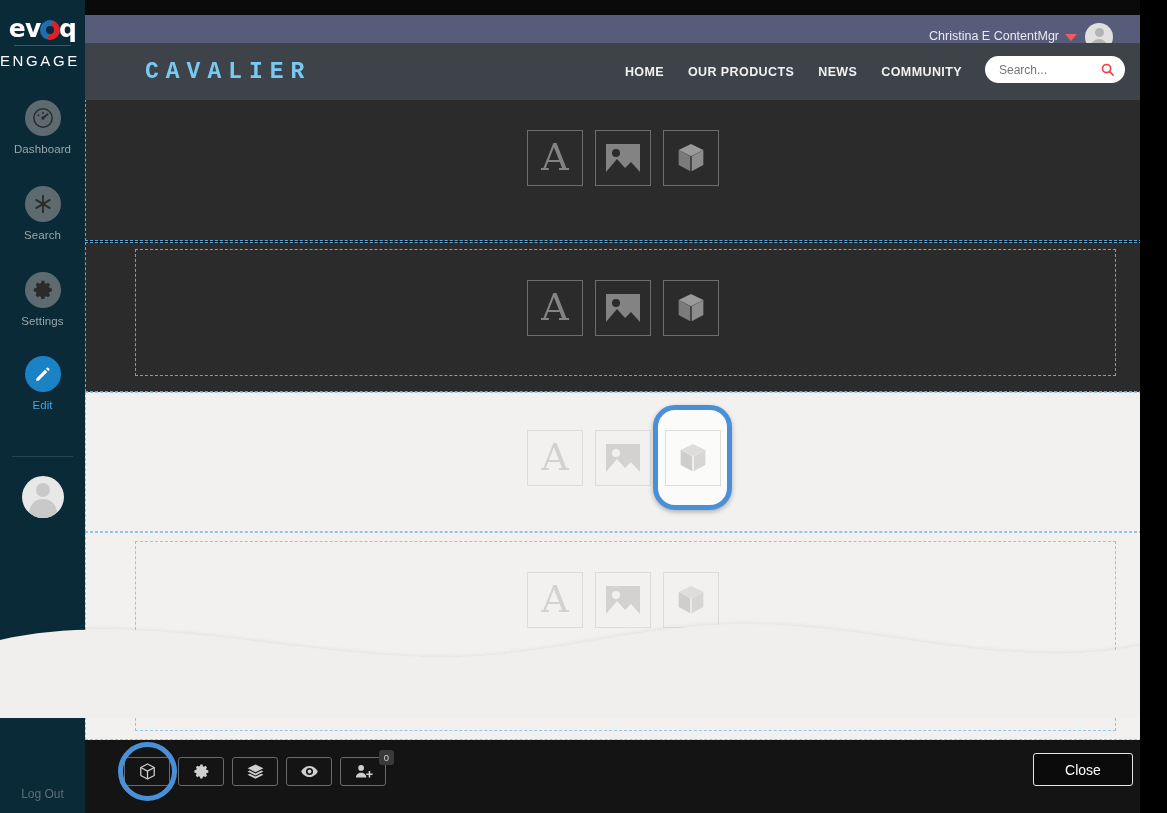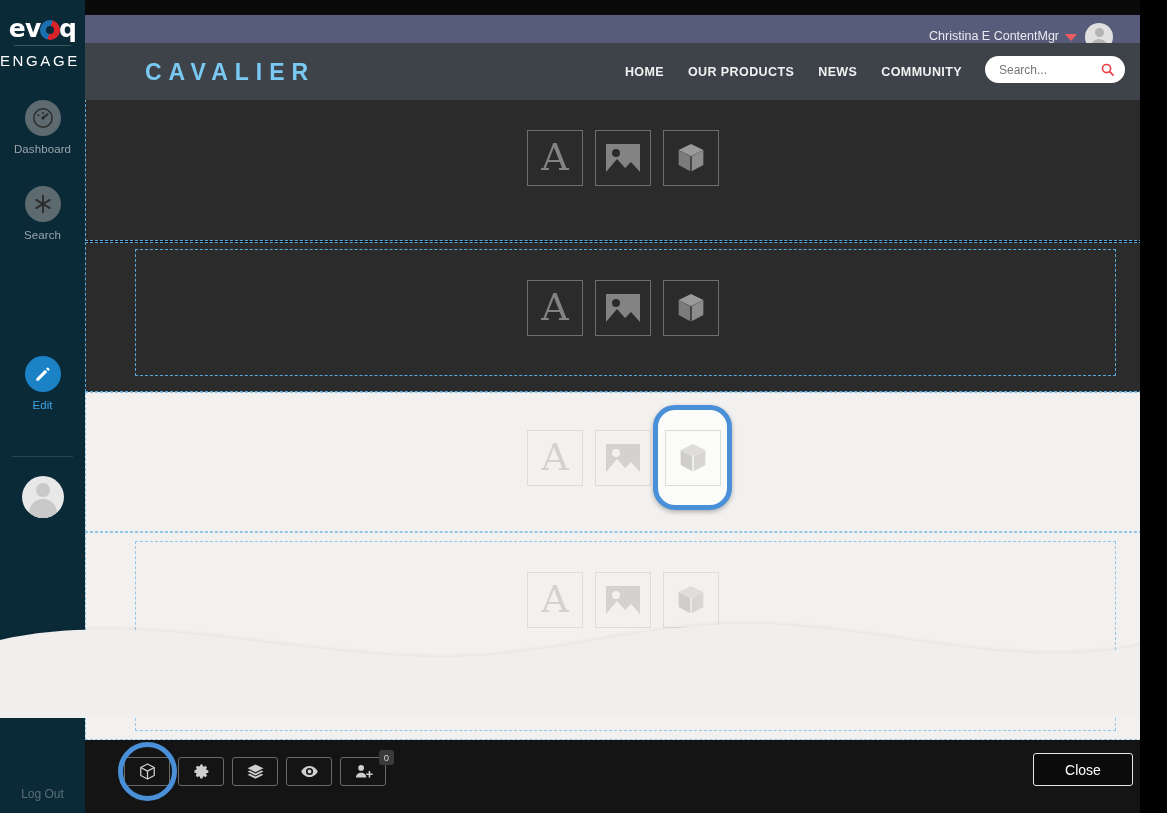--- a/index.html
+++ b/index.html
@@ -96,21 +96,21 @@
     border-radius: 9px 9px 0 0; background: #b4b4b4;
   }
 
   
   #siteheader {
     position: absolute; left: 85px; top: 43px; width: 1082px; height: 57px;
     background: #3e4349; z-index: 4;
   }
   .site-logo {
     position: absolute; left: 60px; top: 16px;
-    font-size: 23px; font-weight: bold; letter-spacing: 7px; color: #79c9f2;
+    font-size: 23px; font-weight: bold; letter-spacing: 7px; color: #79c9f2; font-family: Liberation Mono, monospace;
   }
   .site-nav { position: absolute; right: 205px; top: 22px; display: flex; gap: 24px; font-weight: bold; }
   .site-nav a {
     font-size: 12.5px; color: #f1f1f1; text-decoration: none; letter-spacing: 0.4px;
     white-space: nowrap;
   }
   .search-pill {
     position: absolute; right: 42px; top: 13px; width: 140px; height: 27px;
     background: #fff; border-radius: 14px;
   }
@@ -224,20 +224,29 @@
     <div class="nav-item" style="top:186px">
       <div class="nav-circle">
         <svg width="22" height="22" viewBox="0 0 24 24" stroke="#2b2b2b" stroke-width="2" stroke-linecap="round">
             <path d="M12 3v18M4.5 7.5l15 9M19.5 7.5l-15 9"></path>
             <circle cx="12" cy="12" r="2.6" fill="#2b2b2b" stroke="none"></circle>
           </svg>
       </div>
       <div class="nav-label">Search</div>
     </div>
 
+    <div class="nav-item" style="top:272px">
+      <div class="nav-circle">
+        <svg width="22" height="22" viewBox="0 0 24 24" fill="#2b2b2b">
+            <path d="M12 8.2a3.8 3.8 0 100 7.6 3.8 3.8 0 000-7.6zm0 5.9a2.1 2.1 0 110-4.2 2.1 2.1 0 010 4.2z"></path>
+            <path d="M13.6 2h-3.2l-.5 2.4-1.6.7-2-1.3-2.3 2.3 1.3 2-.7 1.6L2 10.4v3.2l2.4.5.7 1.6-1.3 2 2.3 2.3 2-1.3 1.6.7.5 2.4h3.2l.5-2.4 1.6-.7 2 1.3 2.3-2.3-1.3-2 .7-1.6 2.4-.5v-3.2l-2.4-.5-.7-1.6 1.3-2-2.3-2.3-2 1.3-1.6-.7z"></path>
+          </svg>
+      </div>
+      <div class="nav-label">Settings</div>
+    </div>
 
     <div class="nav-item active" style="top:356px">
       <div class="nav-circle active">
         <svg width="20" height="20" viewBox="0 0 24 24" fill="#ffffff">
             <path d="M4 17.3V20h2.7L17.1 9.6l-2.7-2.7L4 17.3zM19.6 7.1a.9.9 0 000-1.3l-1.4-1.4a.9.9 0 00-1.3 0l-1.3 1.3 2.7 2.7 1.3-1.3z"></path>
           </svg>
       </div>
       <div class="nav-label">Edit</div>
     </div>
 

